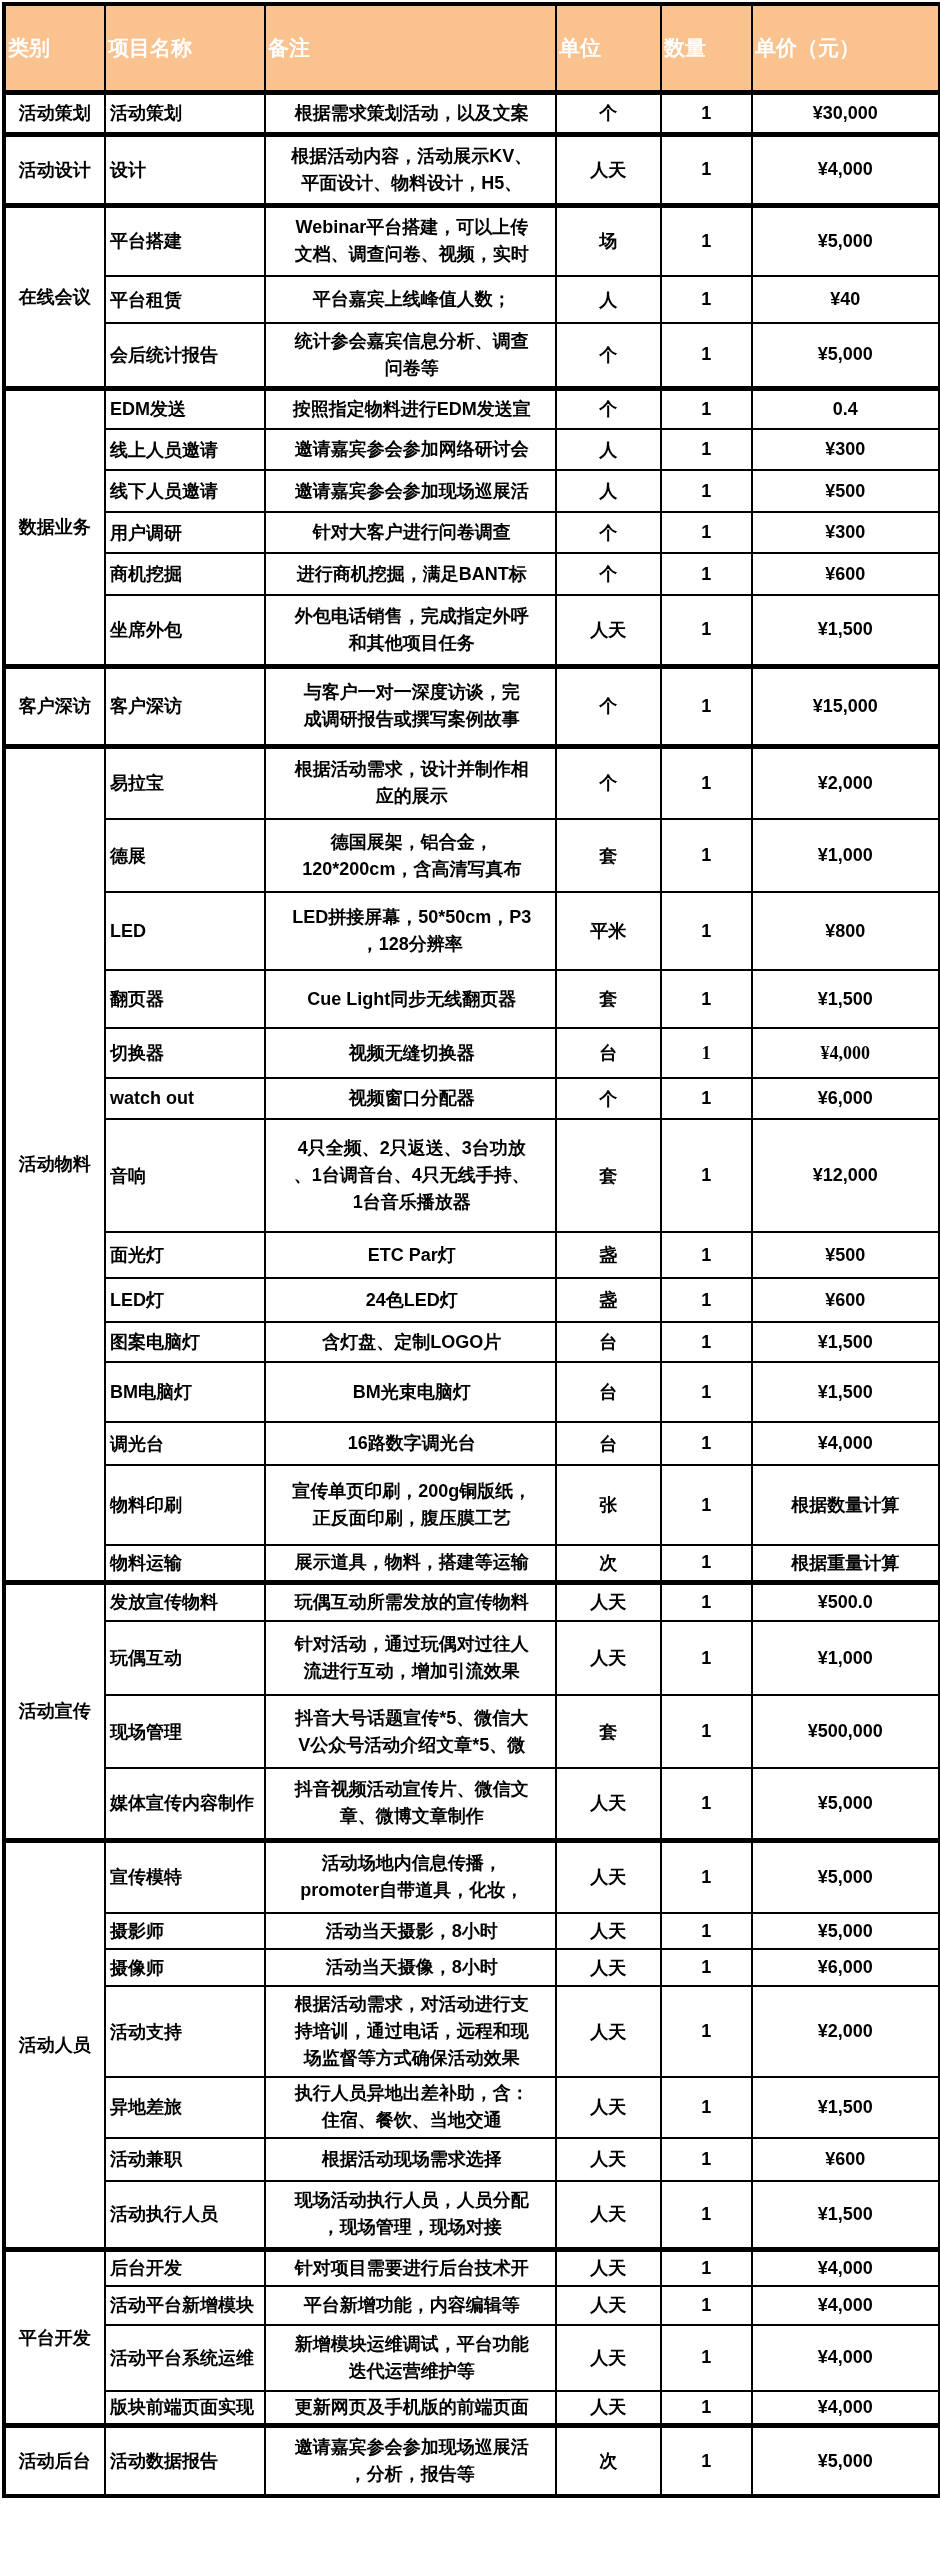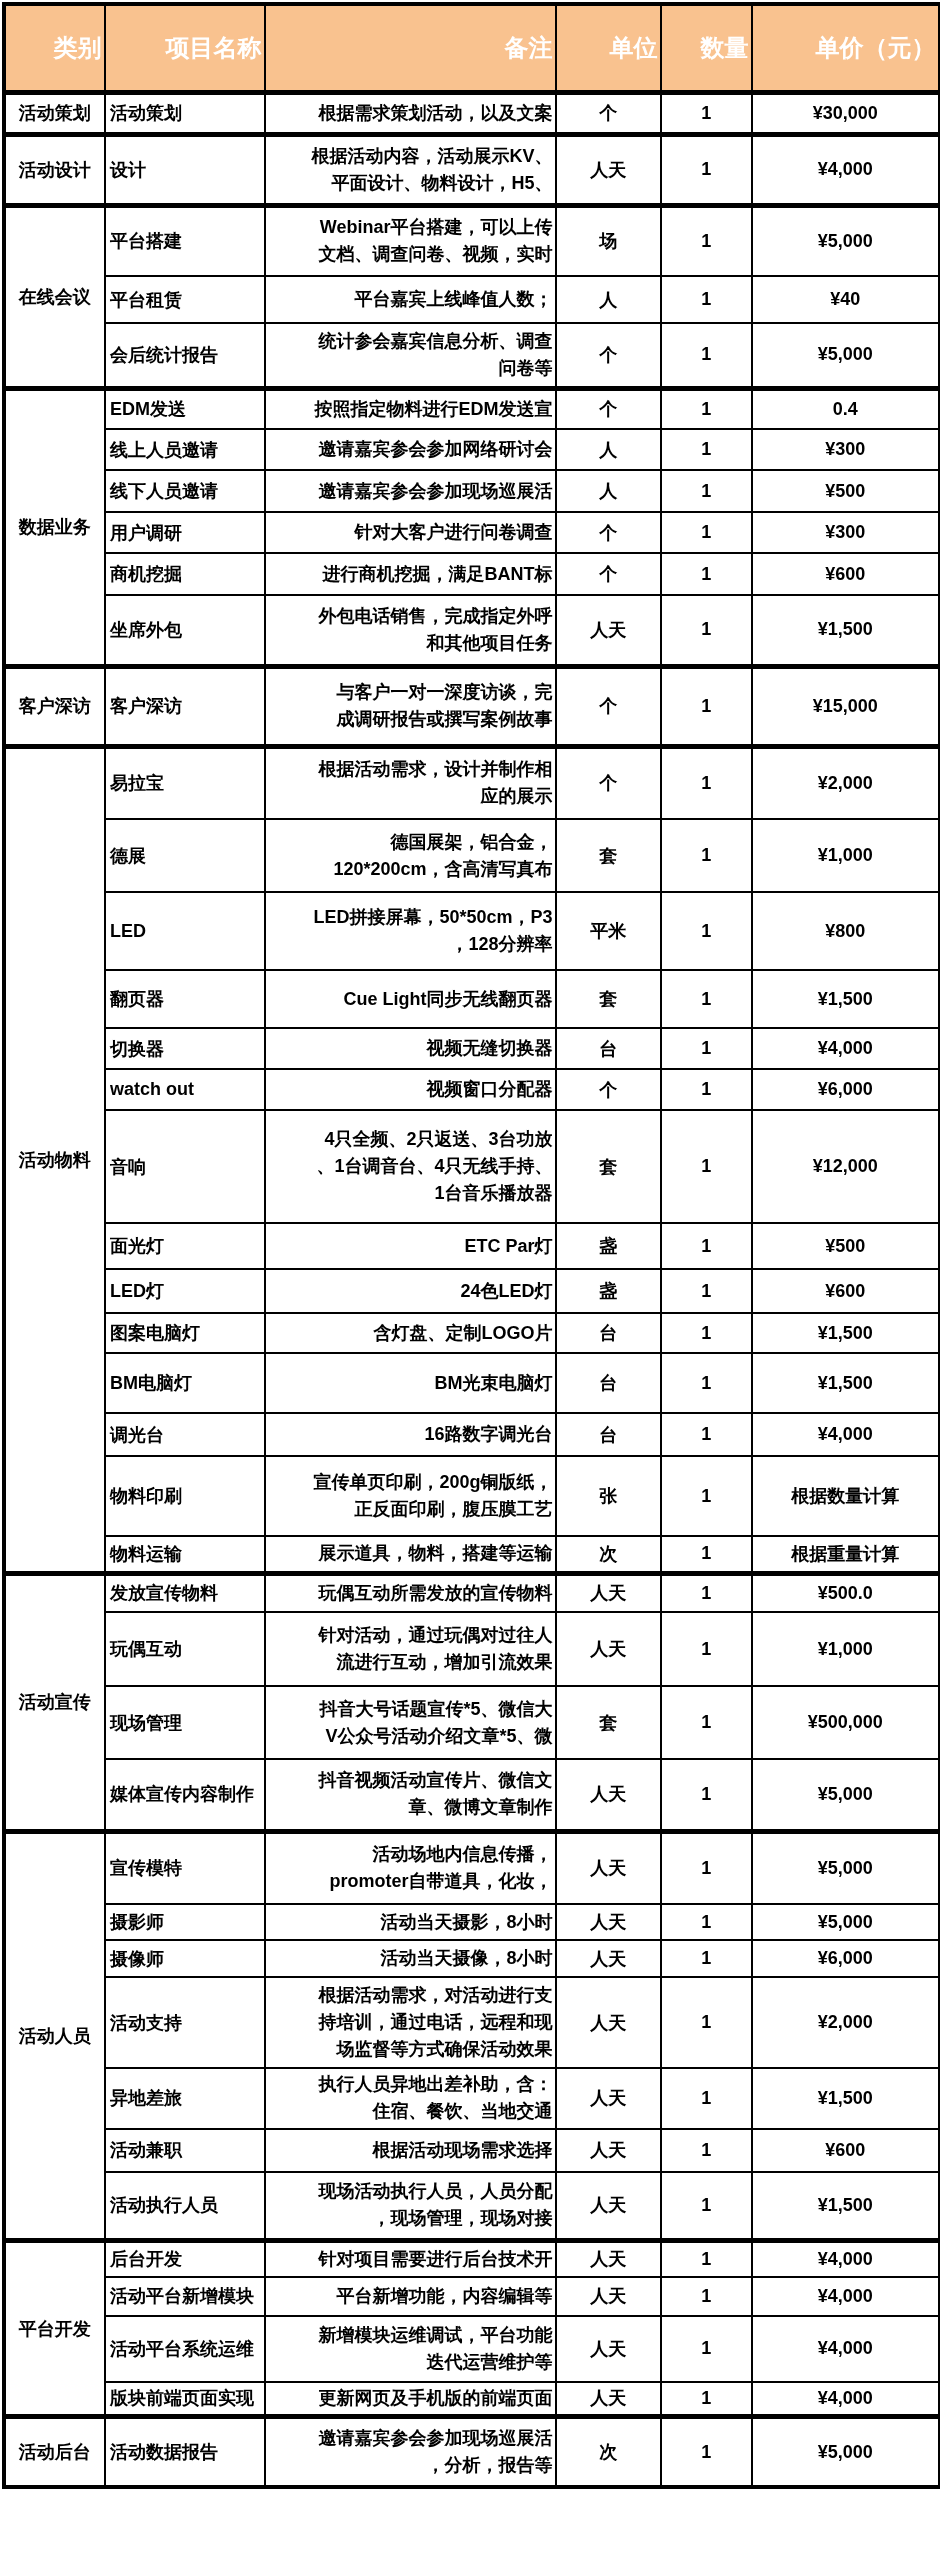--- a/index.html
+++ b/index.html
@@ -18,31 +18,31 @@
   table.price-table { border-width: 4.4px; }
   col.c-cat   { width: 101px; }
   col.c-name  { width: 160px; }
   col.c-note  { width: 291px; }
   col.c-unit  { width: 105px; }
   col.c-qty   { width: 91px; }
   col.c-price { width: 188px; }
   thead th {
     background: #F9C28F;
     color: #ffffff;
-    font-size: 24px;
+    font-size: 21px;
     height: 84px;
-    text-align: right;
+    text-align: left;
     border-bottom-width: 5px;
     padding: 0 2.2px;
   }
   tbody td { font-size: 18px; background: #ffffff; overflow: hidden; }
   tbody tr.group-start > td { border-top-width: 5px; }
   td.cat  { text-align: center; padding: 2.2px 1.1px; }
   td.name { text-align: left; padding: 2.2px 0 2.2px 4.4px; white-space: nowrap; overflow: visible; }
-  td.note { text-align: right; padding: 2.2px 2.2px 2.2px 5.5px; white-space: pre-line; line-height: 1.5; }
+  td.note { text-align: center; padding: 2.2px 2.2px 2.2px 5.5px; white-space: pre-line; line-height: 1.5; }
   td.unit, td.qty, td.price { text-align: center; padding: 2.2px 1.1px; }
 </style>
 </head>
 <body>
 
 <div class="page">
   <table class="price-table">
     <colgroup>
       <col class="c-cat">
         <col class="c-name">
@@ -181,21 +181,21 @@
           <td class="qty">1</td>
           <td class="price">¥800</td>
         </tr>
         <tr style="height: 58px;">
           <td class="name">翻页器</td>
           <td class="note">Cue Light同步无线翻页器</td>
           <td class="unit">套</td>
           <td class="qty">1</td>
           <td class="price">¥1,500</td>
         </tr>
-        <tr style="height: 41px;">
+        <tr style="height: 50px; font-family: Liberation Serif, serif;">
           <td class="name">切换器</td>
           <td class="note">视频无缝切换器</td>
           <td class="unit">台</td>
           <td class="qty">1</td>
           <td class="price">¥4,000</td>
         </tr>
         <tr style="height: 41px;">
           <td class="name">watch out</td>
           <td class="note">视频窗口分配器</td>
           <td class="unit">个</td>

